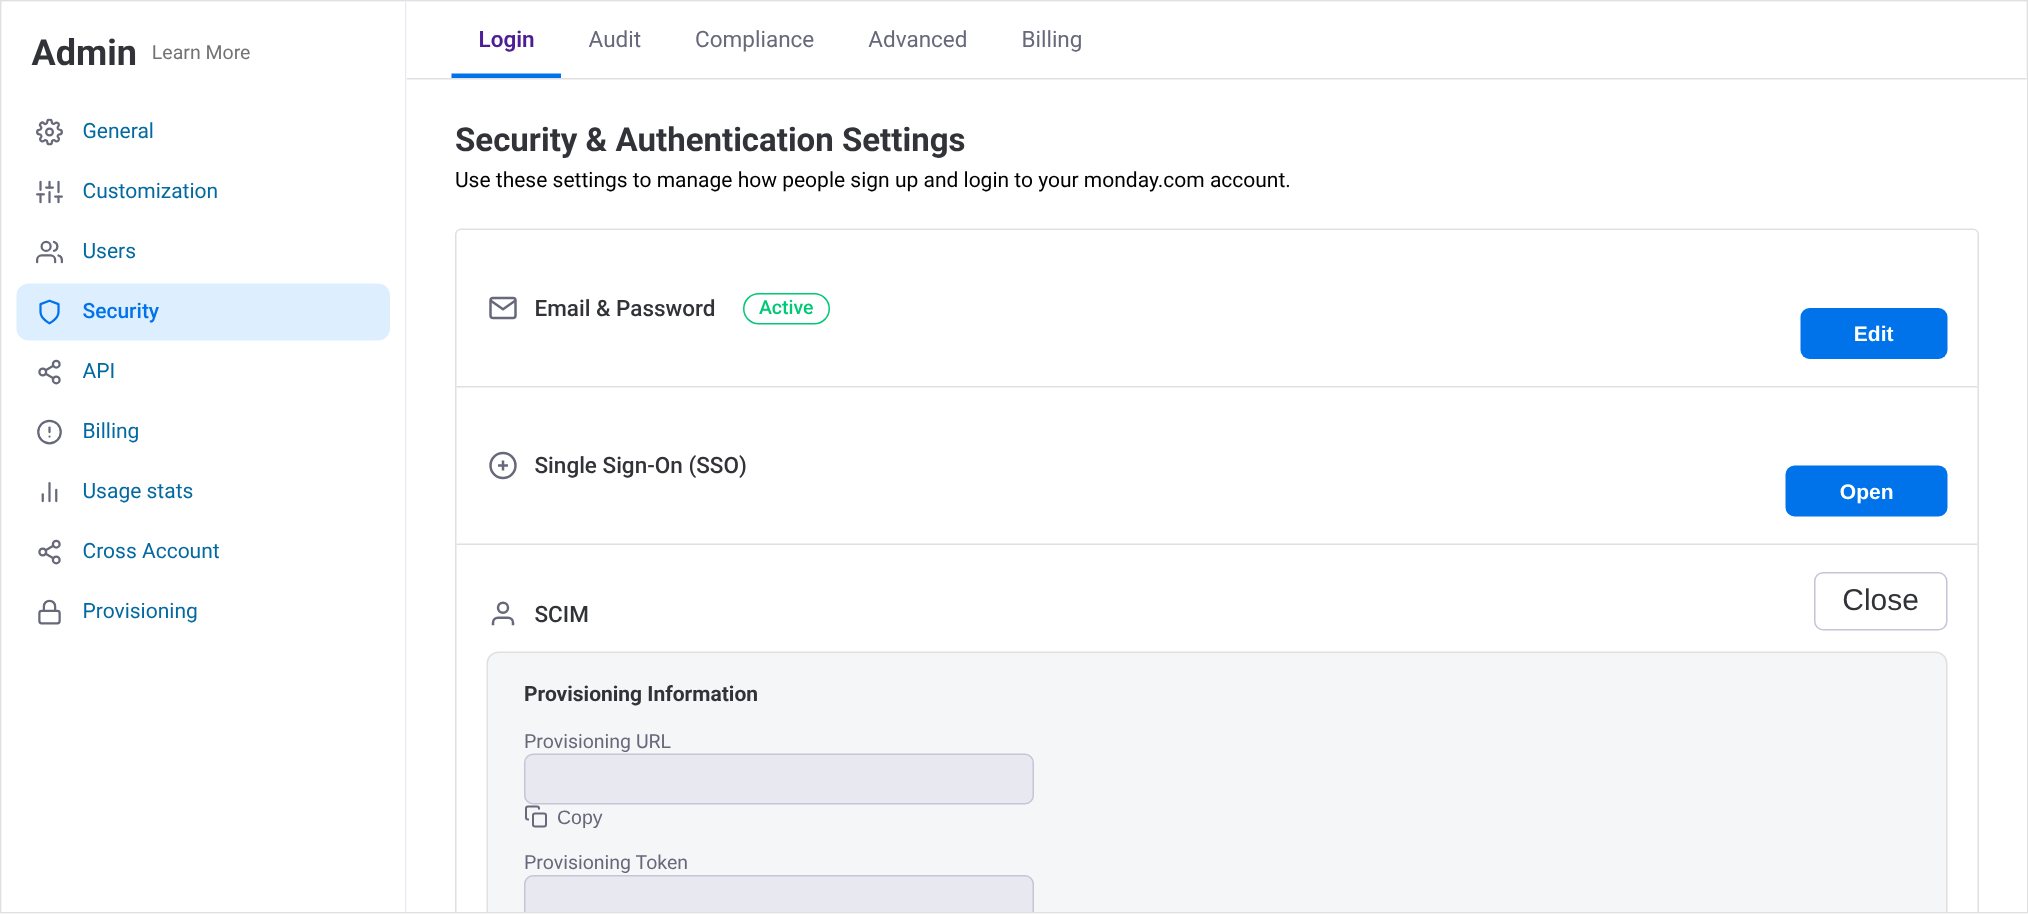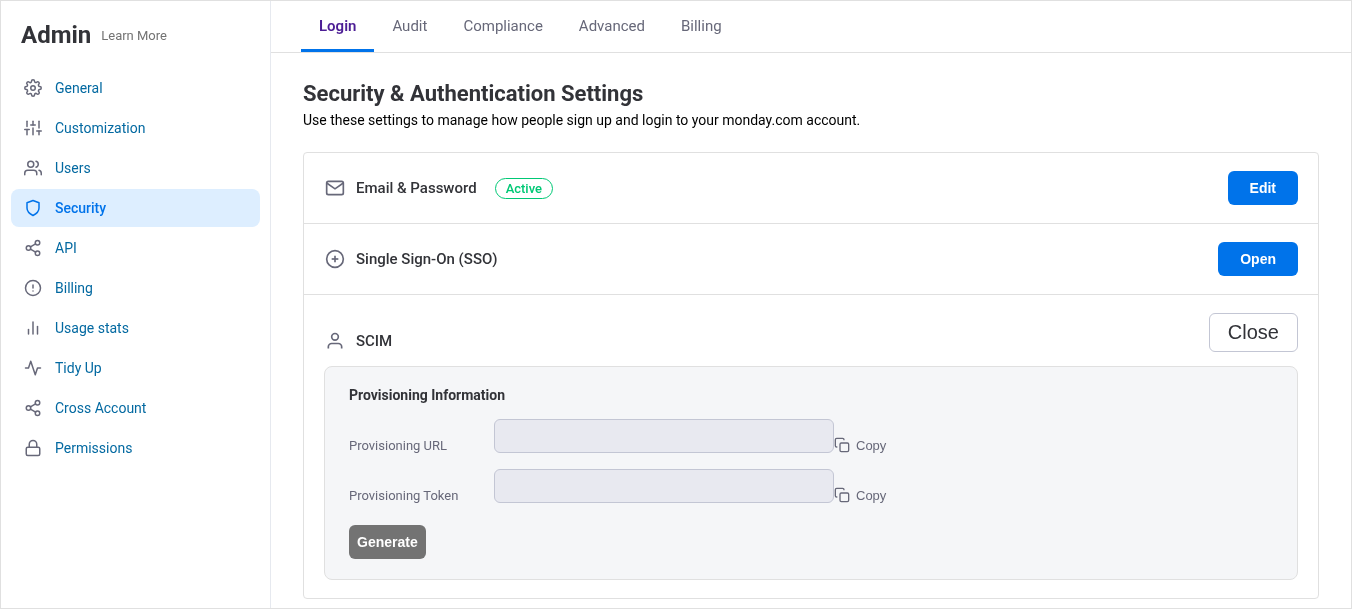--- a/index.html
+++ b/index.html
@@ -171,24 +171,25 @@
       font-size: 13px;
       color: #00c875;
       font-weight: 500;
       margin-left: 8px;
     }
     .btn-primary {
       background: #0073ea;
       color: #fff;
       border: none;
       border-radius: 6px;
-      padding: 9px 22px;
+      padding: 9px 36px;
       font-size: 14px;
       font-weight: 600;
       cursor: pointer;
+      margin-top: 34px;
     }
     .btn-secondary {
       background: #fff;
       color: #323338;
       border: 1.5px solid #c3c6d4;
       border-radius: 6px;
       padding: 7px 18px;
       font-size: 20px;
       font-weight: 500;
       cursor: pointer;
@@ -202,22 +203,23 @@
       padding: 20px 24px;
     }
     .scim-title {
       font-size: 14px;
       font-weight: 700;
       color: #323338;
       margin-bottom: 16px;
     }
     .scim-row {
       display: flex;
-      align-items: flex-end;
+      align-items: flex-start;
       margin-bottom: 16px;
+      flex-direction: column;
     }
     .scim-label {
       width: 145px;
       font-size: 13px;
       color: #676879;
       flex-shrink: 0;
     }
     .scim-input {
       width: 340px;
       height: 34px;
@@ -359,28 +361,20 @@
         <span class="sidebar-item-icon">
           <svg width="18" height="18" viewBox="0 0 24 24" fill="none" stroke="currentColor" stroke-width="2" stroke-linecap="round" stroke-linejoin="round">
             <line x1="18" y1="20" x2="18" y2="10"></line>
               <line x1="12" y1="20" x2="12" y2="4"></line>
               <line x1="6" y1="20" x2="6" y2="14"></line>
           </svg>
         </span>
         <span class="sidebar-item-label">Usage stats</span>
       </div>
 
-      <div class="sidebar-item">
-        <span class="sidebar-item-icon">
-          <svg width="18" height="18" viewBox="0 0 24 24" fill="none" stroke="currentColor" stroke-width="2" stroke-linecap="round" stroke-linejoin="round">
-            <polyline points="22 12 18 12 15 21 9 3 6 12 2 12"></polyline>
-          </svg>
-        </span>
-        <span class="sidebar-item-label">Tidy Up</span>
-      </div>
 
 
       <div class="sidebar-item">
         <span class="sidebar-item-icon">
           <svg width="18" height="18" viewBox="0 0 24 24" fill="none" stroke="currentColor" stroke-width="2" stroke-linecap="round" stroke-linejoin="round">
             <circle cx="18" cy="5" r="3"></circle>
               <circle cx="6" cy="12" r="3"></circle>
               <circle cx="18" cy="19" r="3"></circle>
             <path d="M8.59 13.51L15.42 17.49"></path>
               <path d="M15.41 6.51L8.59 10.49"></path>
@@ -389,21 +383,21 @@
         <span class="sidebar-item-label">Cross Account</span>
       </div>
 
       <div class="sidebar-item">
         <span class="sidebar-item-icon">
           <svg width="18" height="18" viewBox="0 0 24 24" fill="none" stroke="currentColor" stroke-width="2" stroke-linecap="round" stroke-linejoin="round">
             <rect x="3" y="11" width="18" height="11" rx="2" ry="2"></rect>
               <path d="M7 11V7a5 5 0 0 1 10 0v4"></path>
           </svg>
         </span>
-        <span class="sidebar-item-label">Permissions</span>
+        <span class="sidebar-item-label">Provisioning</span>
       </div>
 
     </nav>
   </div>
 
   <div class="main-content">
 
     <div class="tabs-bar">
       <div class="tab active">Login</div>
       <div class="tab">Audit</div>

